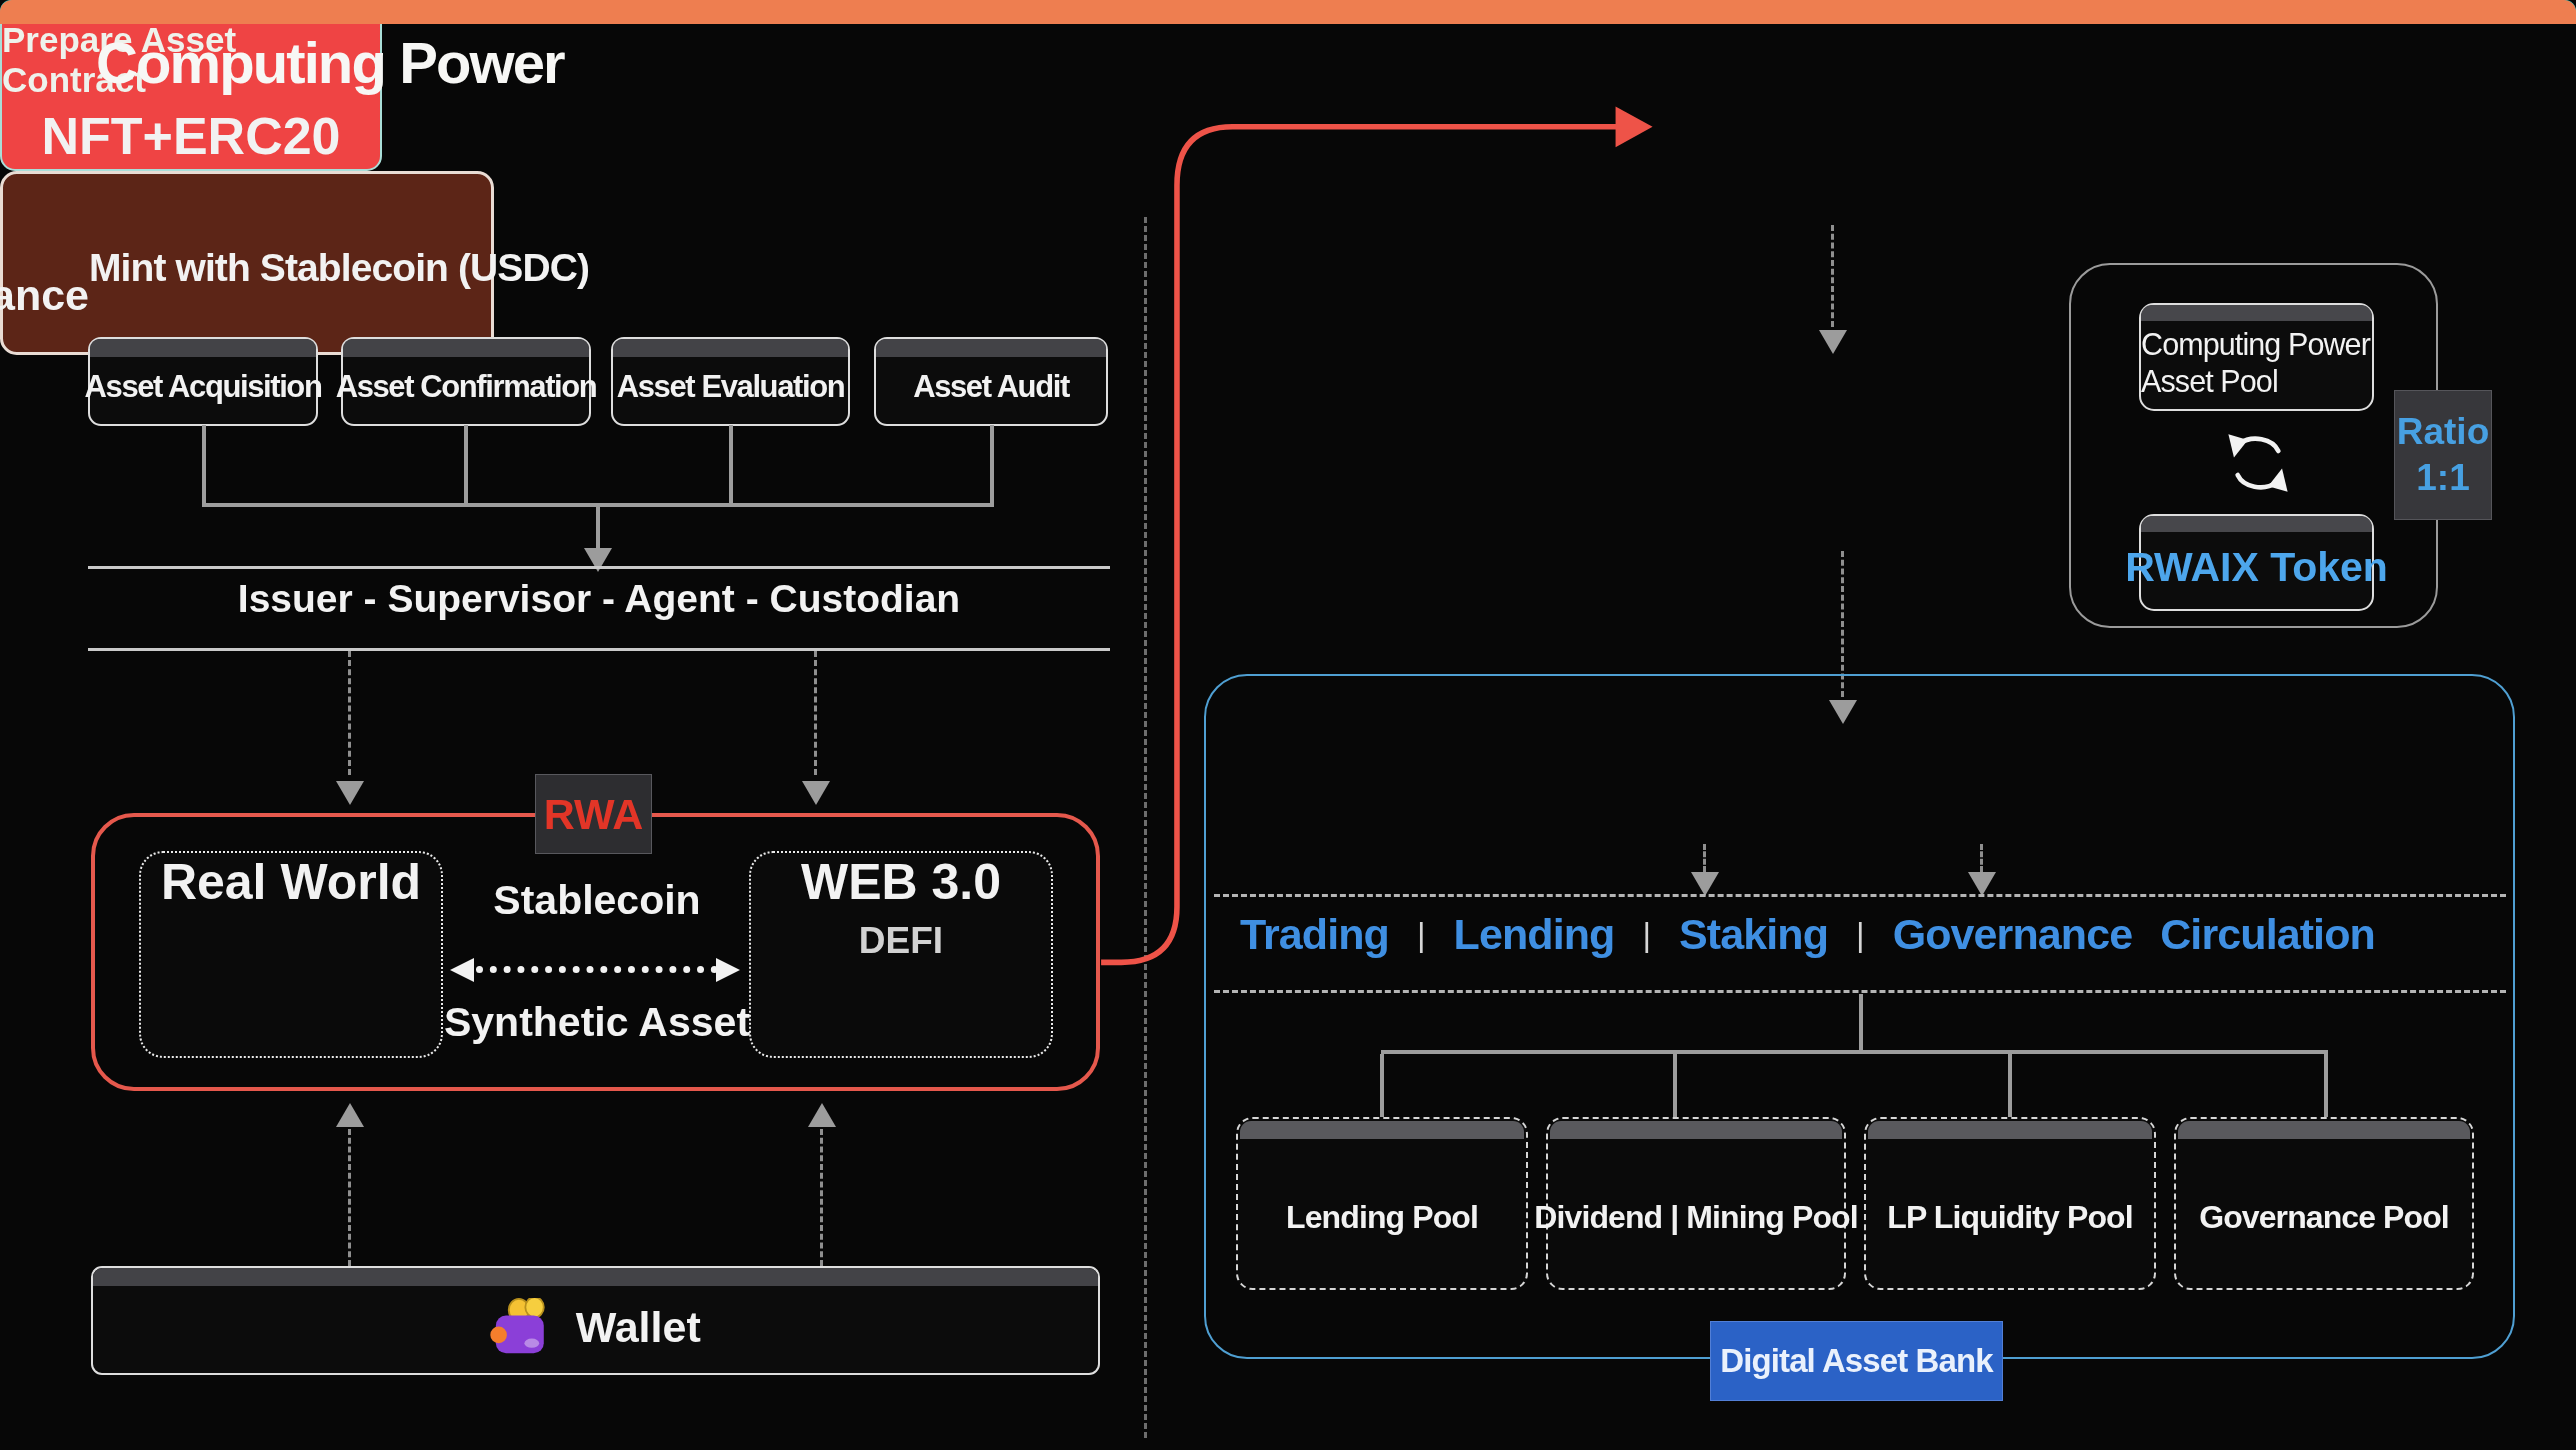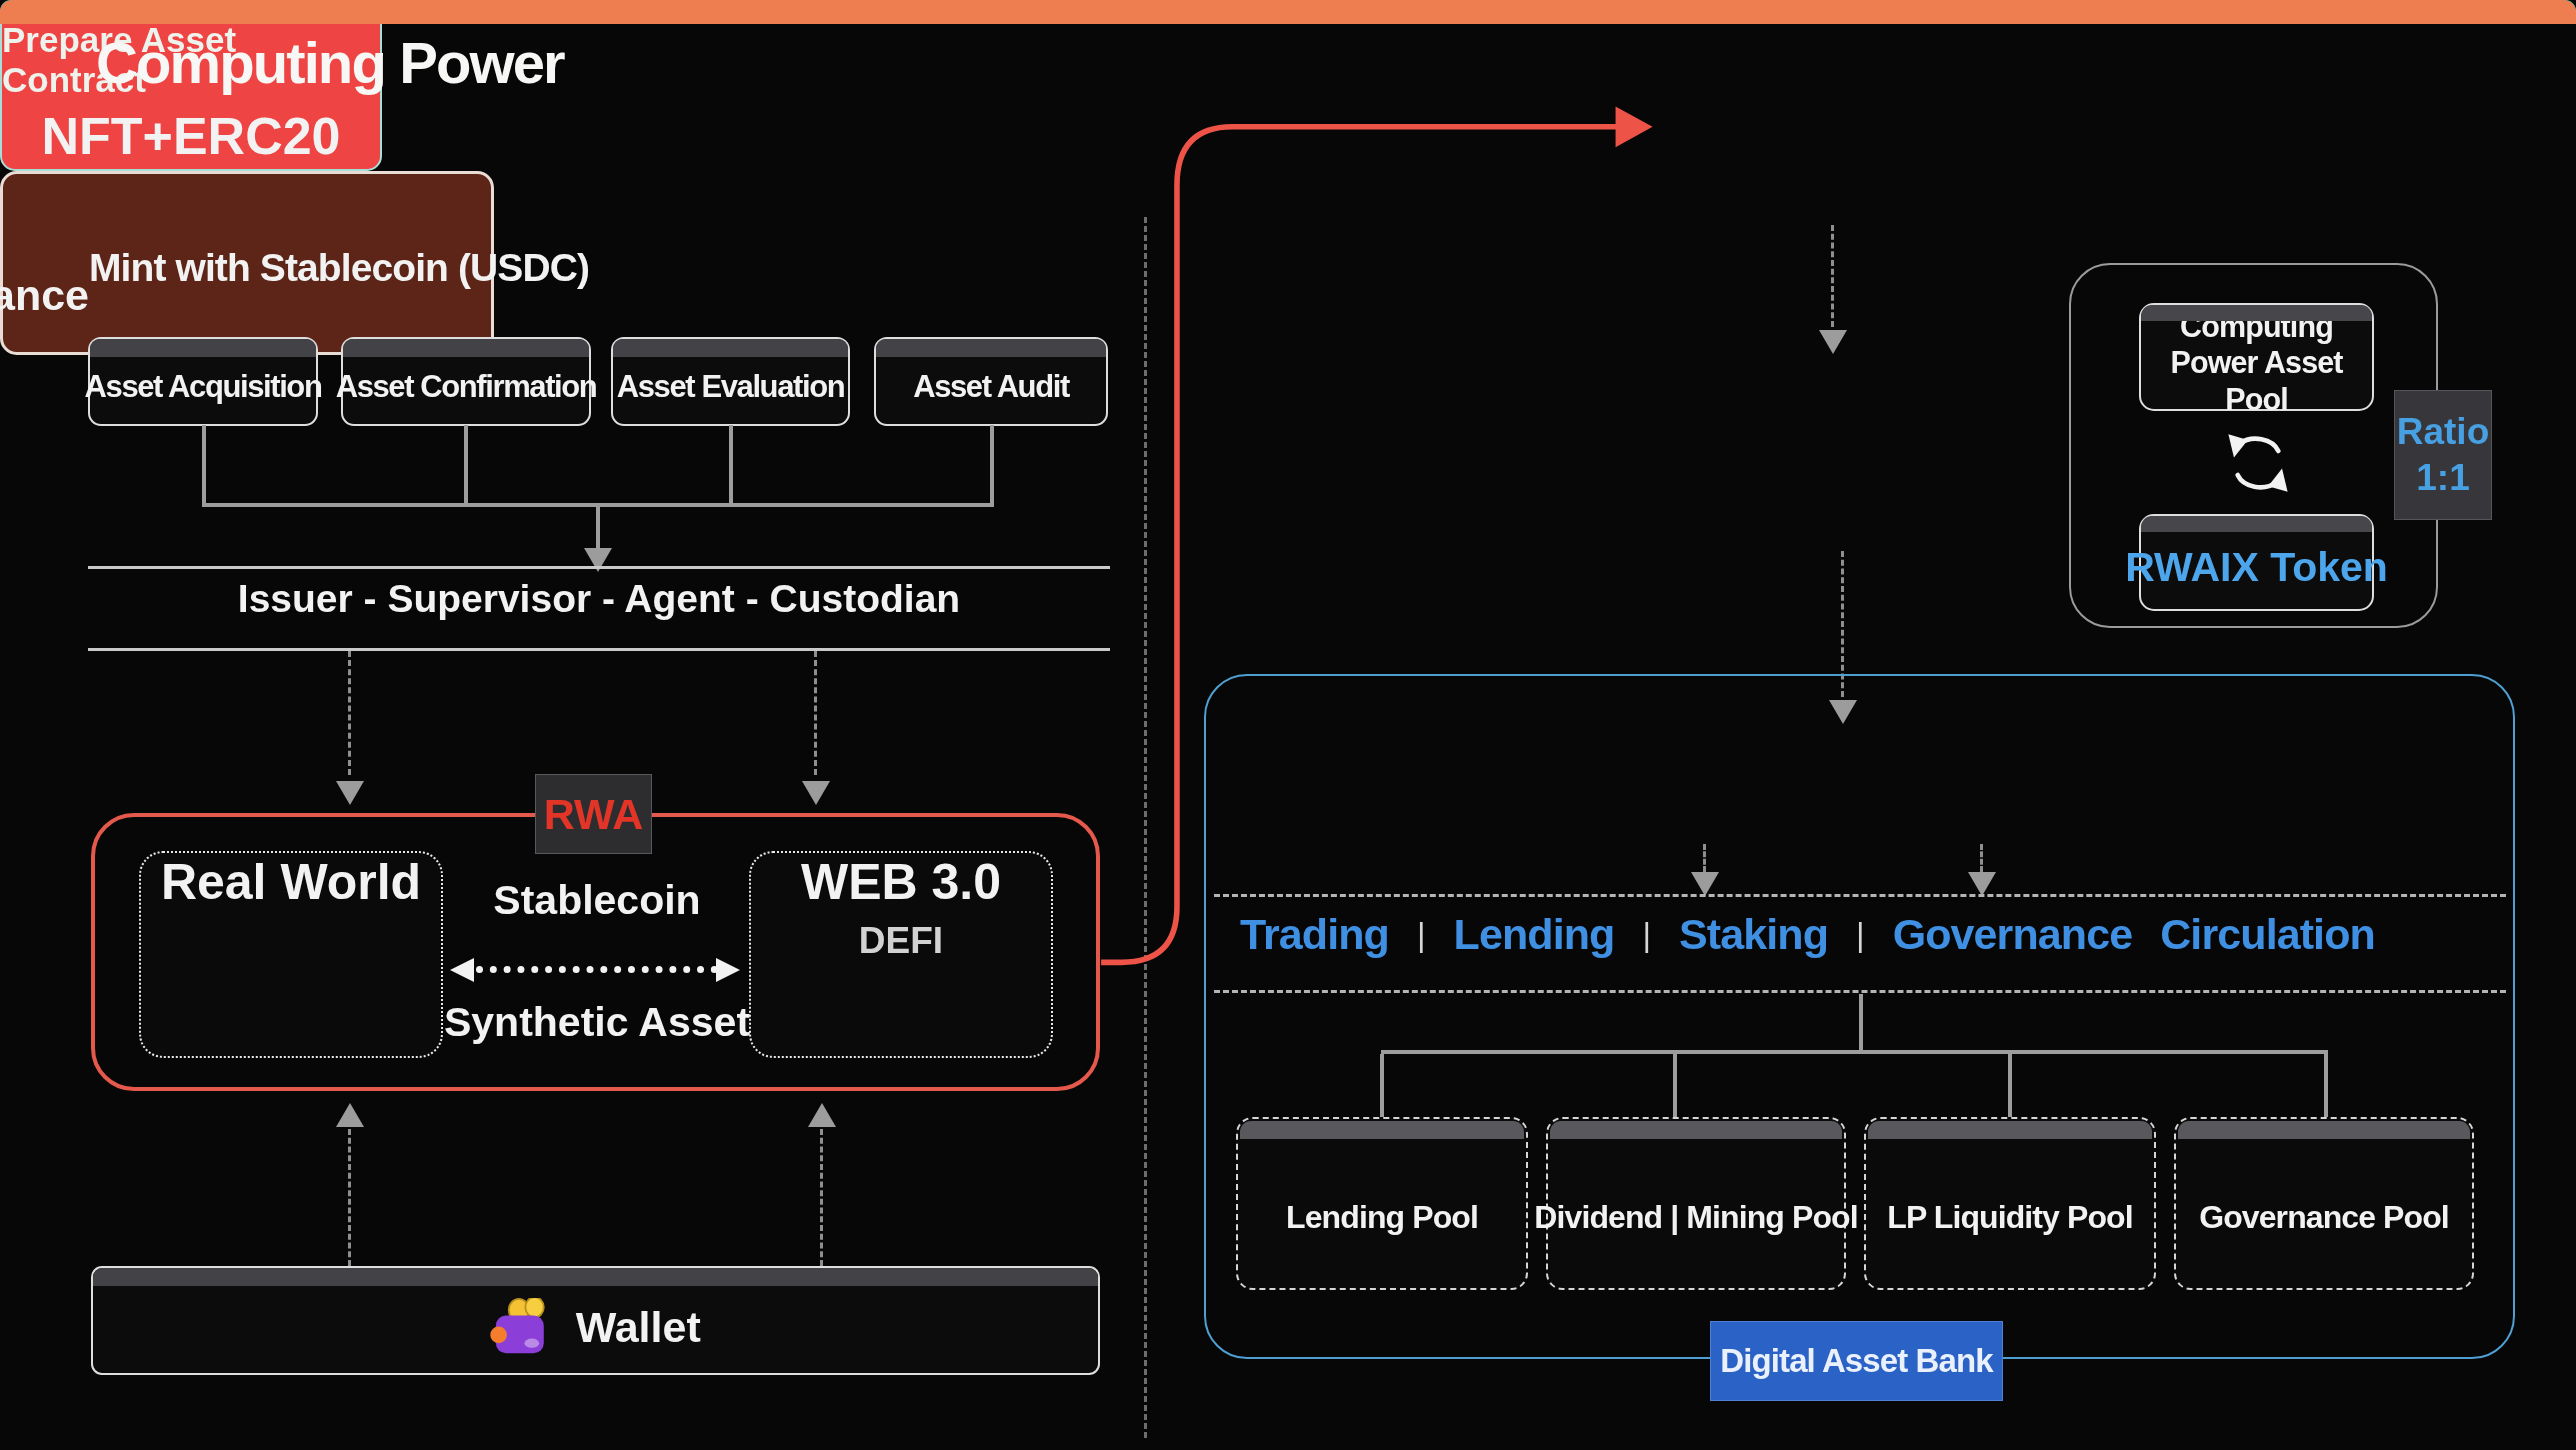--- a/index.html
+++ b/index.html
@@ -69,21 +69,21 @@
             border-radius:16.7px;display:flex;align-items:center;justify-content:center;}
   .issuance::before{content:"";position:absolute;top:0;left:0;right:0;height:24px;background:#ee7e50;
                     border-radius:12px 12px 0 0;}
   .issuance .l1{font-size:43px;font-weight:700;padding-top:16.7px;}
   .issuance .l2{font-size:39px;font-weight:700;margin-top:9.3px;letter-spacing:-0.9px;white-space:nowrap;}
 
   
   .pool-wrap{left:2069px;top:263px;width:365px;height:361px;border:2.8px solid #9b9b9b;border-radius:41px;}
   .mini{border-radius:15px;}
   .mini::before{height:15.7px;background:#47474b;border-radius:11px 11px 0 0;}
-  .computing span{font-size:30.5px;font-weight:700;letter-spacing:-0.9px;line-height:1.2;text-align:center;padding-top:11px;}
+  .computing span{font-size:30.5px;font-weight:400;letter-spacing:-0.9px;line-height:1.2;text-align:left;padding-top:11px;}
   .token span{font-size:41px;font-weight:700;color:#4da6ec;padding-top:9.3px;white-space:nowrap;}
   .ratio{left:2394px;top:390px;width:96px;height:128px;background:#37373b;border:1.9px solid #55555a;
          display:flex;flex-direction:column;align-items:center;justify-content:center;
          font-size:37px;font-weight:700;color:#47a0e2;line-height:1.25;}
 
   
   .defi-wrap{left:1204px;top:674px;width:1307px;height:681px;border:2.8px solid #4f9fd2;border-radius:43px;}
   .rwaix{left:1648px;top:734px;width:366px;height:102px;border:1.9px solid #5d9bec;border-radius:11px;
          background:linear-gradient(#2257b2,#1a459a);display:flex;align-items:center;justify-content:center;}
   .rwaix::before{content:"";position:absolute;top:0;left:0;right:0;height:22px;background:#4a8ee8;

